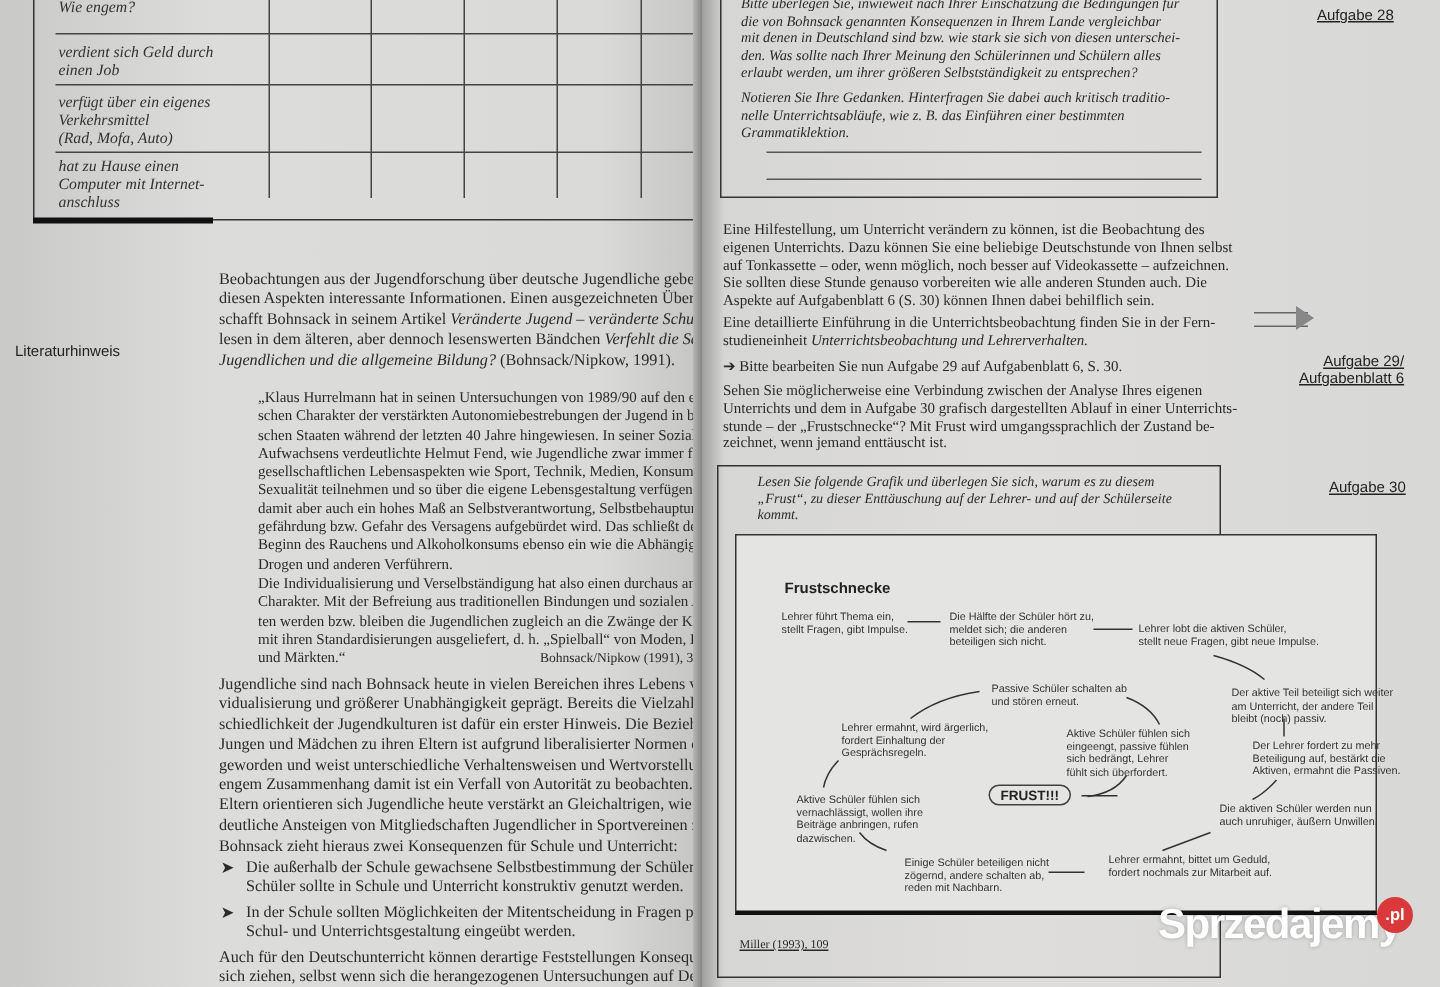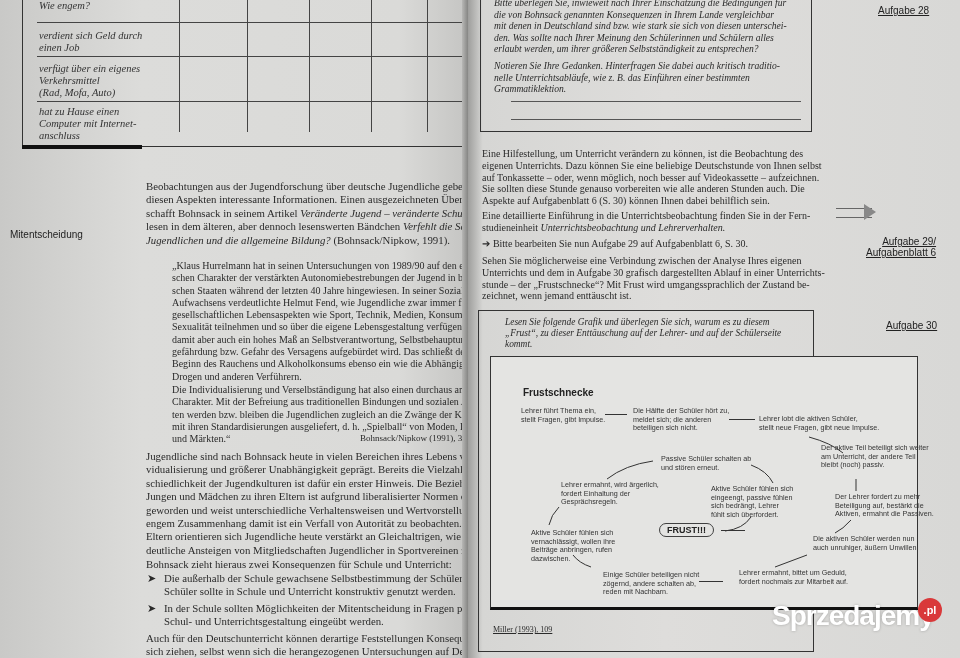--- a/index.html
+++ b/index.html
@@ -56,21 +56,21 @@
       </div>
     </div>
     <div class="vline" style="left:156px"></div>
     <div class="vline" style="left:224px"></div>
     <div class="vline" style="left:286px"></div>
     <div class="vline" style="left:348px"></div>
     <div class="vline" style="left:404px"></div>
   </div>
   <div class="thick"></div>
 
-  <div class="margin-label" style="left:10px;top:229px;">Mitentscheidung</div>
+  <div class="margin-label" style="left:10px;top:229px;">Literaturhinweis</div>
 
   <div class="block s" style="left:146px;top:180px;">
     <div>Beobachtungen aus der Jugendforschung über deutsche Jugendliche geben zu</div>
     <div>diesen Aspekten interessante Informationen. Einen ausgezeichneten Überblick</div>
     <div><span>schafft Bohnsack in seinem Artikel </span><span class="it">Veränderte Jugend – veränderte Schule?</span><span>, zu</span></div>
     <div><span>lesen in dem älteren, aber dennoch lesenswerten Bändchen </span><span class="it">Verfehlt die Schule die</span></div>
     <div><span class="it">Jugendlichen und die allgemeine Bildung?</span><span> (Bohnsack/Nipkow, 1991).</span></div>
   </div>
 
   <div class="block" style="left:172px;top:260px;font-size:10px;line-height:12.3px;">
@@ -196,21 +196,21 @@
     <div class="fl" style="left:142px;top:50px;">
         <div>Die Hälfte der Schüler hört zu,</div>
         <div>meldet sich; die anderen</div>
         <div>beteiligen sich nicht.</div>
       </div>
     <div class="arrow" style="left:238px;top:62px;width:26px;"></div>
     <div class="fl" style="left:268px;top:58px;">
         <div>Lehrer lobt die aktiven Schüler,</div>
         <div>stellt neue Fragen, gibt neue Impulse.</div>
       </div>
-    <div class="fl" style="left:330px;top:87px;">
+    <div class="fl" style="left:330px;top:101px;">
         <div>Der aktive Teil beteiligt sich weiter</div>
         <div>am Unterricht, der andere Teil</div>
         <div>bleibt (noch) passiv.</div>
       </div>
     <div class="fl" style="left:344px;top:136px;">
         <div>Der Lehrer fordert zu mehr</div>
         <div>Beteiligung auf, bestärkt die</div>
         <div>Aktiven, ermahnt die Passiven.</div>
       </div>
     <div class="fl" style="left:322px;top:178px;">

